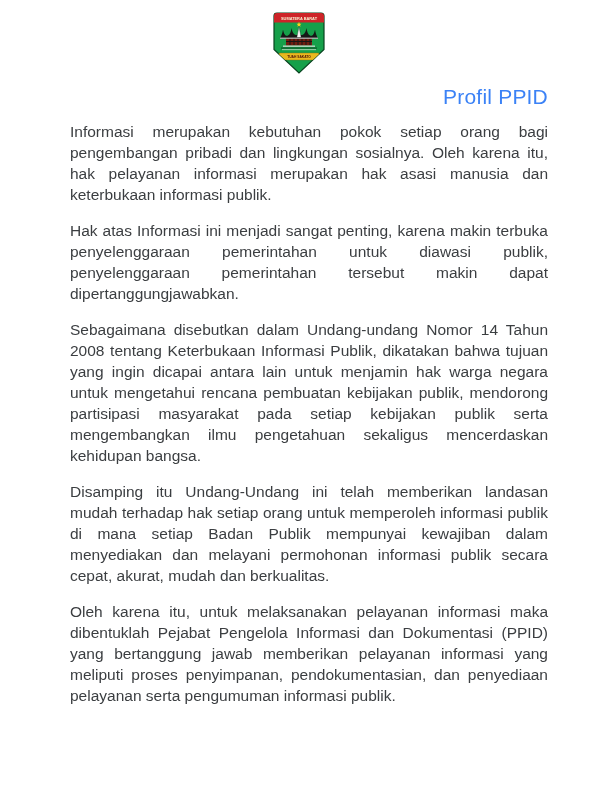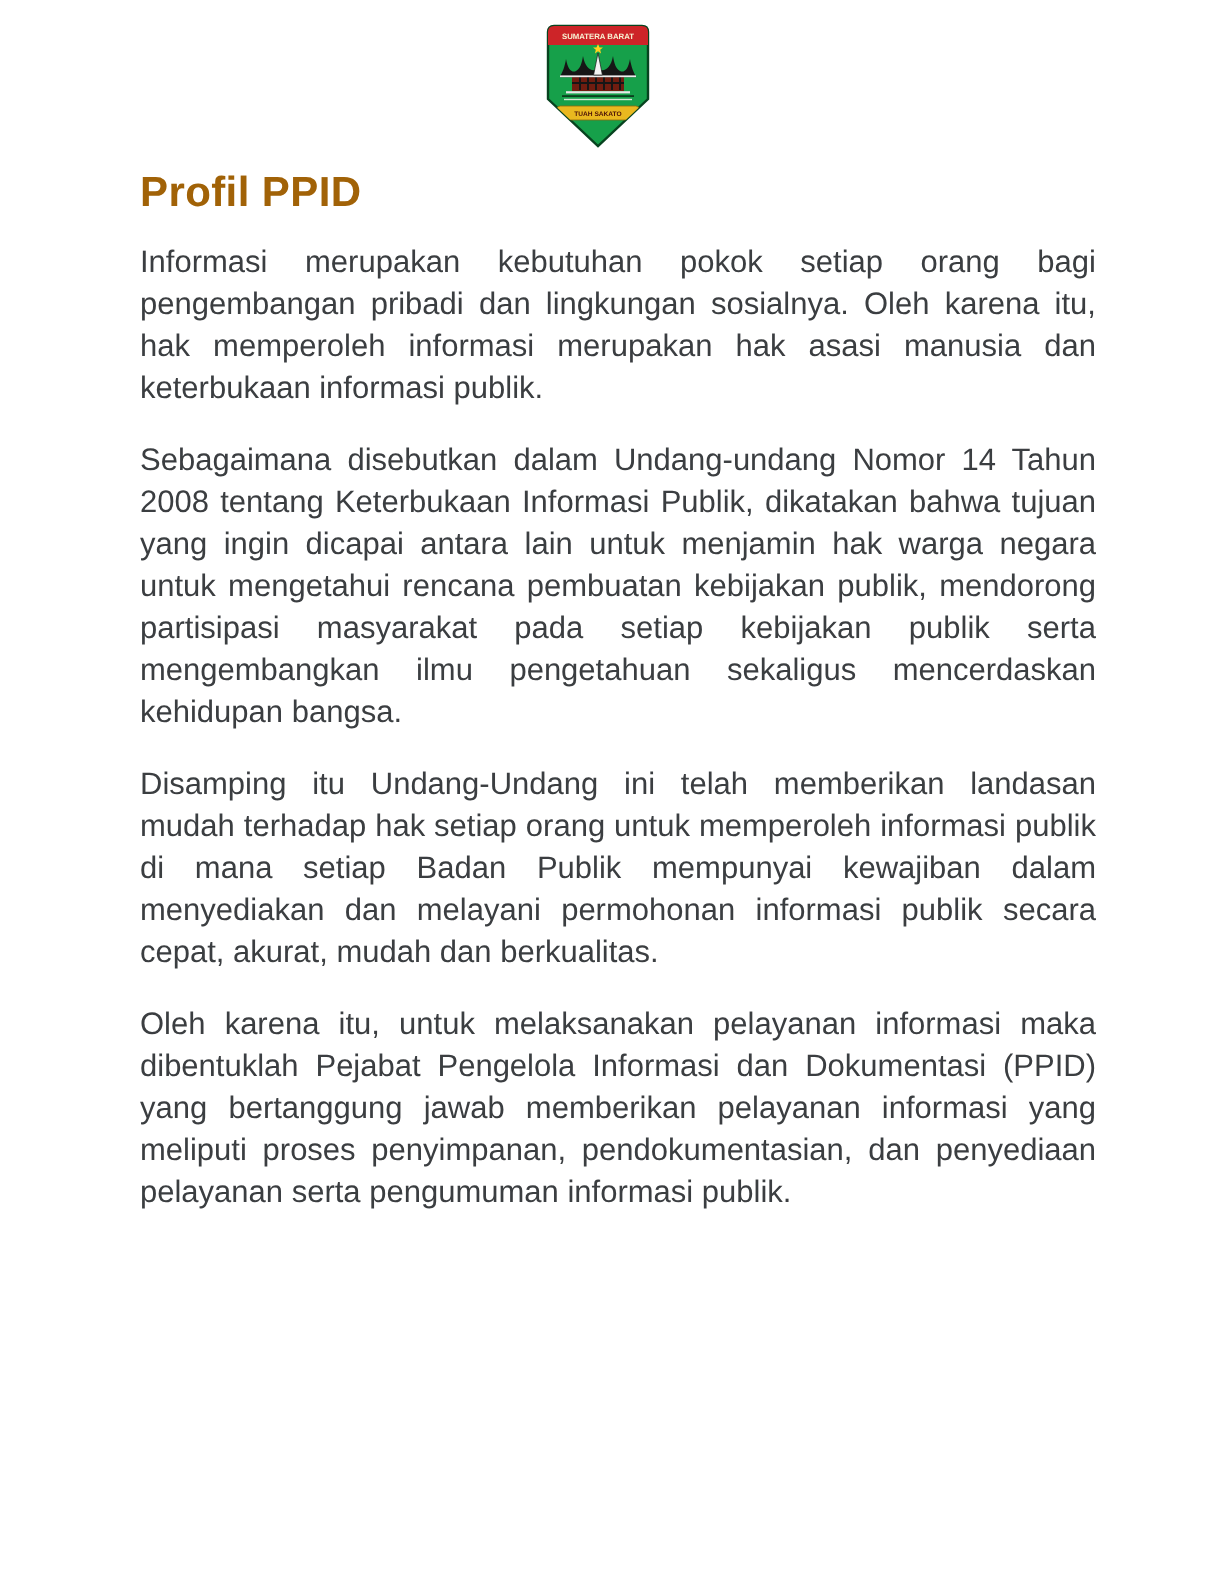--- a/index.html
+++ b/index.html
@@ -33,23 +33,24 @@
   .content {
     position: absolute;
     top: 86px;
     left: 70px;
     width: 478px;
   }
   .doc-title {
     margin: 0 0 13px 0;
     font-size: 21px;
     line-height: 22px;
-    font-weight: bold;
-    color: #a16207;
+    font-weight: normal;
+    color: #3b82f6;
     letter-spacing: 0.2px;
+    text-align: right;
   }
   .doc-par {
     margin: 0 0 15px 0;
     font-size: 15.5px;
     line-height: 21px;
     color: #3b3e41;
     text-align: justify;
   }
 </style>
 </head>
@@ -89,19 +90,20 @@
         <rect x="9" y="37.4" width="34" height="0.7" fill="#d8e8d8"></rect>
 
         <rect x="5.5" y="41" width="41" height="7" rx="1.6" fill="#e9b81f" stroke="#8a6a10" stroke-width="0.4"></rect>
         <text x="26" y="45.9" font-size="3.3" font-weight="bold" fill="#4a1008" text-anchor="middle">TUAH SAKATO</text>
       </g>
     </svg>
   </div>
 
   <div class="content">
     <h1 class="doc-title">Profil PPID</h1>
-    <p class="doc-par">Informasi merupakan kebutuhan pokok setiap orang bagi pengembangan pribadi dan lingkungan sosialnya. Oleh karena itu, hak memperoleh informasi merupakan hak asasi manusia dan keterbukaan informasi publik.</p>
+    <p class="doc-par">Informasi merupakan kebutuhan pokok setiap orang bagi pengembangan pribadi dan lingkungan sosialnya. Oleh karena itu, hak pelayanan informasi merupakan hak asasi manusia dan keterbukaan informasi publik.</p>
+    <p class="doc-par">Hak atas Informasi ini menjadi sangat penting, karena makin terbuka penyelenggaraan pemerintahan untuk diawasi publik, penyelenggaraan pemerintahan tersebut makin dapat dipertanggungjawabkan.</p>
     <p class="doc-par">Sebagaimana disebutkan dalam Undang-undang Nomor 14 Tahun 2008 tentang Keterbukaan Informasi Publik, dikatakan bahwa tujuan yang ingin dicapai antara lain untuk menjamin hak warga negara untuk mengetahui rencana pembuatan kebijakan publik, mendorong partisipasi masyarakat pada setiap kebijakan publik serta mengembangkan ilmu pengetahuan sekaligus mencerdaskan kehidupan bangsa.</p>
     <p class="doc-par">Disamping itu Undang-Undang ini telah memberikan landasan mudah terhadap hak setiap orang untuk memperoleh informasi publik di mana setiap Badan Publik mempunyai kewajiban dalam menyediakan dan melayani permohonan informasi publik secara cepat, akurat, mudah dan berkualitas.</p>
     <p class="doc-par">Oleh karena itu, untuk melaksanakan pelayanan informasi maka dibentuklah Pejabat Pengelola Informasi dan Dokumentasi (PPID) yang bertanggung jawab memberikan pelayanan informasi yang meliputi proses penyimpanan, pendokumentasian, dan penyediaan pelayanan serta pengumuman informasi publik.</p>
   </div>
 
 </div>
 
 </body></html>

